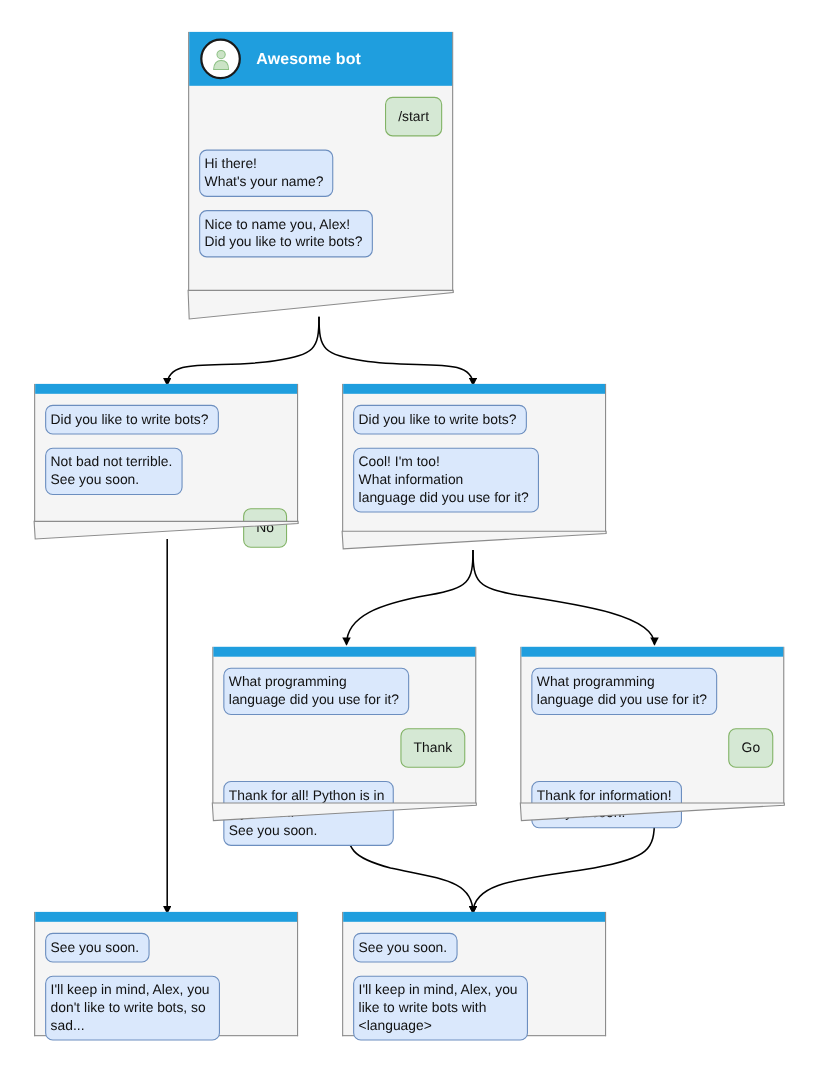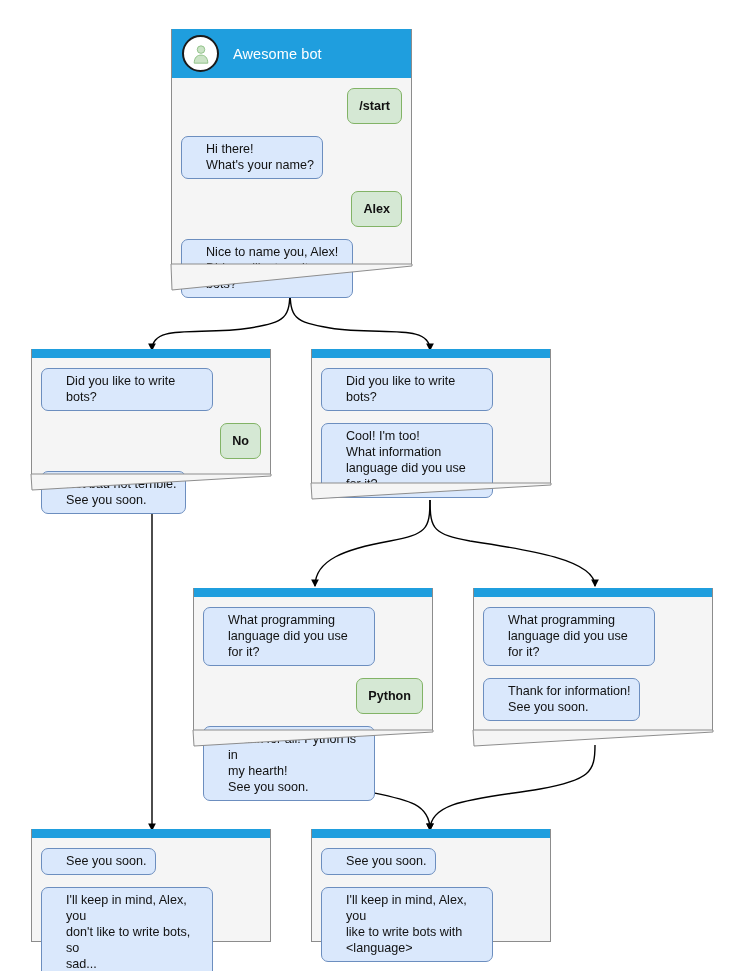--- a/index.html
+++ b/index.html
@@ -58,41 +58,41 @@
     border: 2px solid #1a1a1a;
     box-sizing: border-box;
     display: flex;
     align-items: center;
     justify-content: center;
     flex: none;
   }
   .node-root .bot-title {
     color: #ffffff;
     font-size: 14.5px;
-    font-weight: normal;
+    font-weight: bold;
     margin-left: 14px;
     letter-spacing: .1px;
   }
 
   
   .node-child .strip {
     height: 9px;
     background: #1f9ede;
   }
 
   .messages {
     padding: 10px 9px 10px 9px;
     box-sizing: border-box;
   }
 
   .msg {
     max-width: 78%;
     box-sizing: border-box;
     border-radius: 7px;
-    padding: 4px 8px 5px 24px;
+    padding: 4px 8px 5px 4px;
     font-size: 12.6px;
     line-height: 16px;
     color: #111111;
     white-space: pre-line;
     display: inline-block;
     margin-bottom: 12px;
   }
   .row { display: block; }
   .row.left  { text-align: left; }
   .row.right { text-align: right; }
@@ -102,21 +102,20 @@
     background: #dae8fc;
     border: 1px solid #6c8ebf;
     text-align: left;
   }
   .msg.user {
     background: #d5e8d4;
     border: 1px solid #82b366;
     text-align: left;
     padding: 9px 11px 9px 11px;
     max-width: 60%;
-    font-weight: bold;
   }
 
   
   .skew-fill {
     position: absolute;
     left: -1px;
     bottom: -27px;
     width: calc(100% + 2px);
     height: 28px;
     overflow: visible;
@@ -165,45 +164,42 @@
       <div class="bot-title">Awesome bot</div>
     </div>
     <div class="messages">
       <div class="row right">
         <div class="msg user">/start</div>
       </div>
       <div class="row left">
         <div class="msg bot">Hi there!
 What's your name?</div>
       </div>
-      <div class="row right">
-        <div class="msg user">Alex</div>
-      </div>
       <div class="row left">
         <div class="msg bot">Nice to name you, Alex!
 Did you like to write bots?</div>
       </div>
     </div>
   </div>
 
   <div class="chat-node node-child" style="left:31px; top:349px; width:240px; height:127px;">
     <svg class="skew-fill" viewBox="0 0 242 28" preserveAspectRatio="none">
       <polygon points="0,0 242,0 242,2 1,16" fill="#f5f5f5" stroke="#8c8c8c" stroke-width="1"></polygon>
     </svg>
     <div class="strip"></div>
     <div class="messages">
       <div class="row left">
         <div class="msg bot">Did you like to write bots?</div>
       </div>
-      <div class="row right">
-        <div class="msg user">No</div>
-      </div>
       <div class="row left">
         <div class="msg bot">Not bad not terrible.
 See you soon.</div>
+      </div>
+      <div class="row right">
+        <div class="msg user">No</div>
       </div>
     </div>
   </div>
 
   <div class="chat-node node-child" style="left:311px; top:349px; width:240px; height:136px;">
     <svg class="skew-fill" viewBox="0 0 242 28" preserveAspectRatio="none">
       <polygon points="0,0 242,0 242,2 1,16" fill="#f5f5f5" stroke="#8c8c8c" stroke-width="1"></polygon>
     </svg>
     <div class="strip"></div>
     <div class="messages">
@@ -222,40 +218,43 @@
     <svg class="skew-fill" viewBox="0 0 242 28" preserveAspectRatio="none">
       <polygon points="0,0 242,0 242,2 1,16" fill="#f5f5f5" stroke="#8c8c8c" stroke-width="1"></polygon>
     </svg>
     <div class="strip"></div>
     <div class="messages">
       <div class="row left">
         <div class="msg bot">What programming
 language did you use for it?</div>
       </div>
       <div class="row right">
-        <div class="msg user">Python</div>
+        <div class="msg user">Thank</div>
       </div>
       <div class="row left">
         <div class="msg bot">Thank for all! Python is in
 my hearth!
 See you soon.</div>
       </div>
     </div>
   </div>
 
   <div class="chat-node node-child" style="left:473px; top:588px; width:240px; height:144px;">
     <svg class="skew-fill" viewBox="0 0 242 28" preserveAspectRatio="none">
       <polygon points="0,0 242,0 242,2 1,16" fill="#f5f5f5" stroke="#8c8c8c" stroke-width="1"></polygon>
     </svg>
     <div class="strip"></div>
     <div class="messages">
       <div class="row left">
         <div class="msg bot">What programming
 language did you use for it?</div>
       </div>
+      <div class="row right">
+        <div class="msg user">Go</div>
+      </div>
       <div class="row left">
         <div class="msg bot">Thank for information!
 See you soon.</div>
       </div>
     </div>
   </div>
 
   <div class="chat-node node-child" style="left:31px; top:829px; width:240px; height:113px;">
     <div class="strip"></div>
     <div class="messages">

